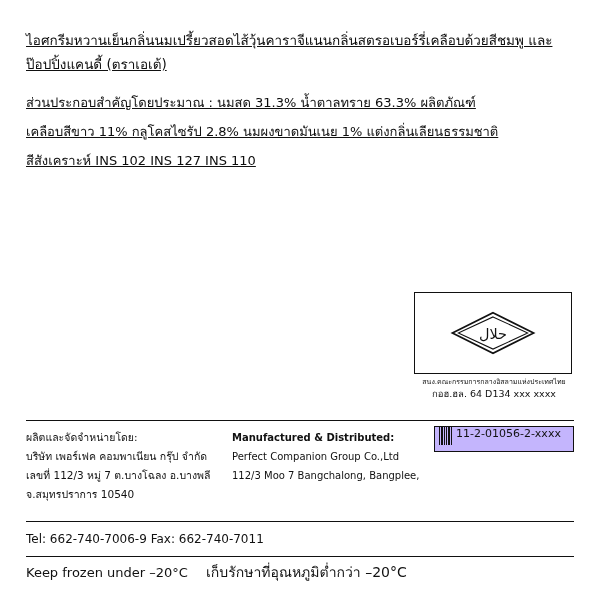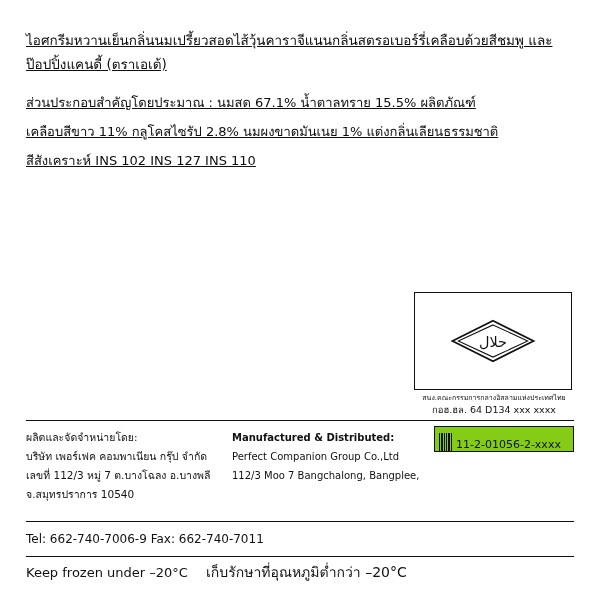--- a/index.html
+++ b/index.html
@@ -52,21 +52,21 @@
   
   .halal-block {
     position: absolute;
     right: 0px;
     top: 264px;
     width: 160px;
     text-align: center;
   }
   .halal-box {
     width: 158px;
-    height: 98px;
+    height: 82px;
     border: 1.5px solid #111;
     box-sizing: border-box;
     position: relative;
     background: #fff;
   }
   .halal-diamond {
     position: absolute;
     left: 50%;
     top: 50%;
     width: 86px;
@@ -121,25 +121,25 @@
 
   .barcode-box {
     position: absolute;
     right: 0;
     top: 398px;
     width: 140px;
     height: 26px;
     border: 1.2px solid #111;
     box-sizing: border-box;
     display: flex;
-    align-items: flex-end;
+    align-items: flex-start;
     padding-left: 4px;
     font-size: 11px;
     overflow: hidden;
-    background: #84cc16;
+    background: #c4b5fd;
   }
   .barlines {
     display: inline-block;
     height: 18px;
     margin-right: 3px;
     white-space: nowrap;
   }
   .barlines i {
     display: inline-block;
     width: 1px;
@@ -173,21 +173,21 @@
 </head>
 <body>
 
 <div class="label">
   <div class="inner">
 
     <div class="thai-title">ไอศกรีมหวานเย็นกลิ่นนมเปรี้ยวสอดไส้วุ้นคาราจีแนนกลิ่นสตรอเบอร์รี่เคลือบด้วยสีชมพู และป๊อปปิ้งแคนดี้ (ตราเอเต้)</div>
 
 
     <div class="thai-ingredients">
-      <div>ส่วนประกอบสำคัญโดยประมาณ : นมสด 67.1% น้ำตาลทราย 15.5% ผลิตภัณฑ์</div>
+      <div>ส่วนประกอบสำคัญโดยประมาณ : นมสด 31.3% น้ำตาลทราย 63.3% ผลิตภัณฑ์</div>
       <div>เคลือบสีขาว 11% กลูโคสไซรัป 2.8% นมผงขาดมันเนย 1% แต่งกลิ่นเลียนธรรมชาติ</div>
       <div>สีสังเคราะห์ INS 102 INS 127 INS 110</div>
     </div>
 
     <div class="halal-block">
       <div class="halal-box">
         <svg class="halal-diamond" viewBox="0 0 100 52">
           <polygon points="50,2 98,26 50,50 2,26" fill="none" stroke="#111" stroke-width="2"></polygon>
           <polygon points="50,7 91,26 50,45 9,26" fill="none" stroke="#111" stroke-width="1.2"></polygon>
           <text x="50" y="33" text-anchor="middle" font-size="17" font-family="'DejaVu Sans', sans-serif" fill="#111">حلال</text>

